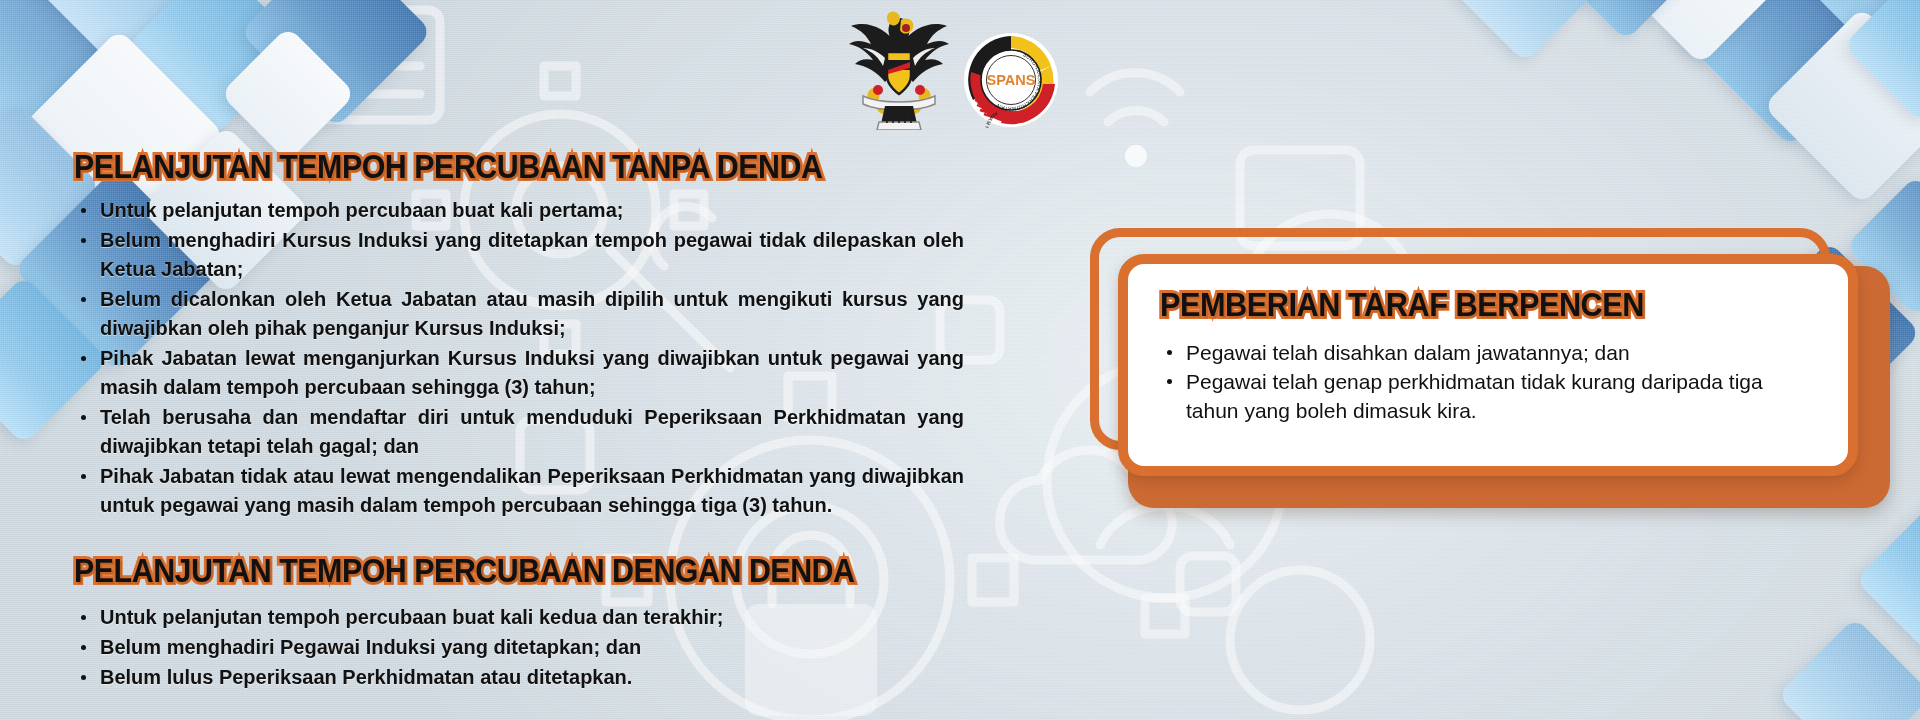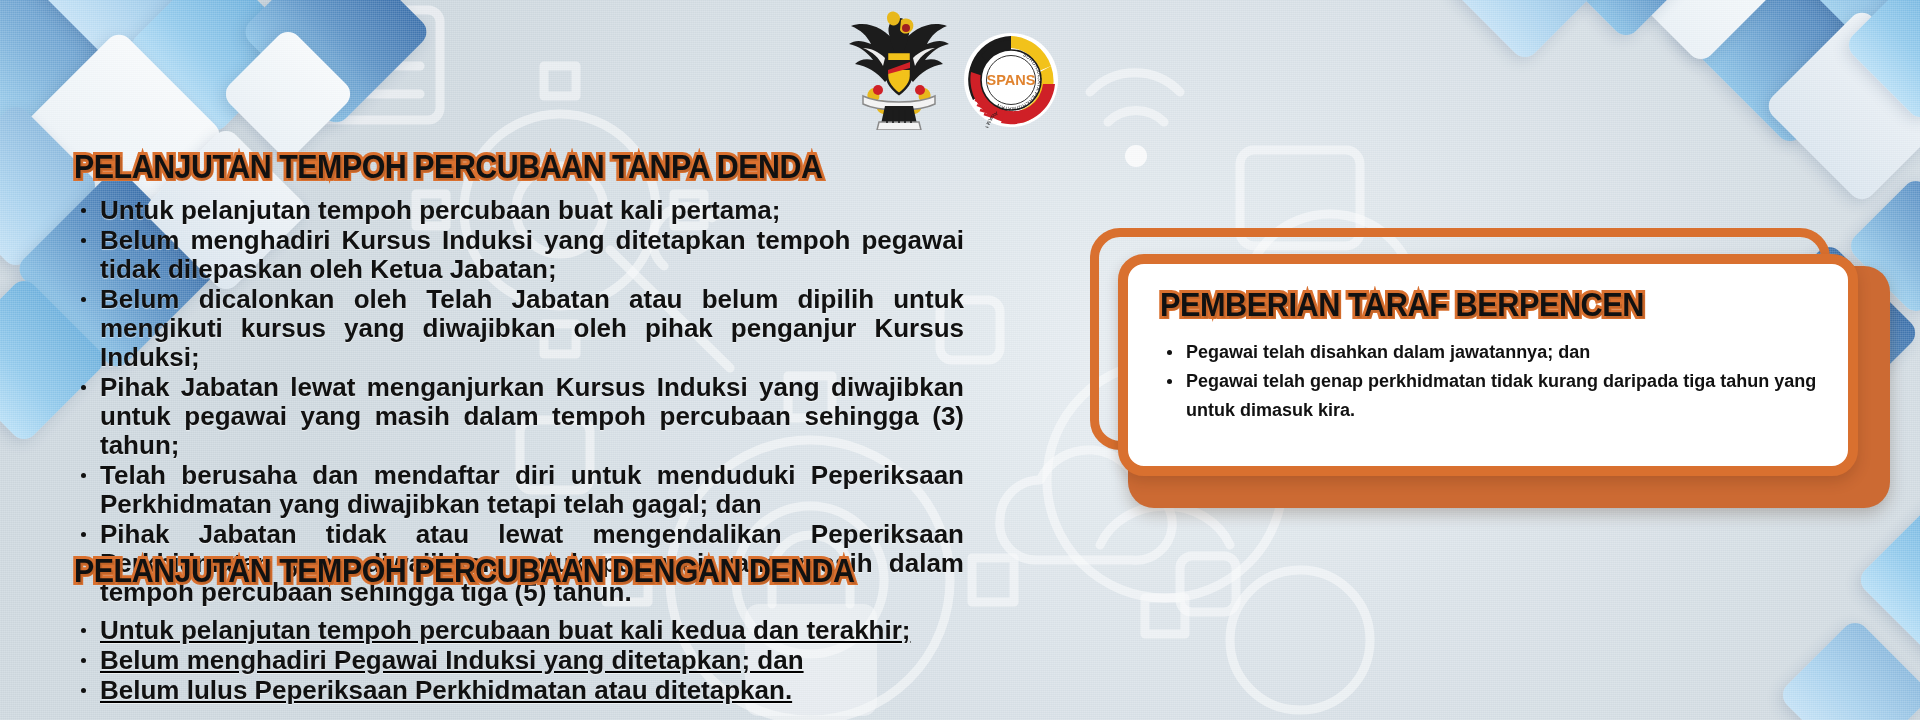--- a/index.html
+++ b/index.html
@@ -85,21 +85,21 @@
   .bullets {
     list-style: none;
     position: absolute;
     width: 890px;
   }
   .bullets li {
     position: relative;
     padding-left: 26px;
     color: #111;
     font-weight: 700;
-    font-size: 26px;
+    font-size: 20px;
     line-height: 29px;
     text-align: justify;
     font-stretch: semi-condensed;
     margin-bottom: 1px;
     text-shadow: 0 1px 1px rgba(255,255,255,.55);
   }
   .bullets li::before {
     content: "";
     position: absolute;
     left: 7px;
@@ -164,22 +164,22 @@
     text-shadow: 2px 2px 0 rgba(120,60,20,.22);
     transform: scaleX(.93);
     transform-origin: left center;
     margin-bottom: 14px;
   }
   #panel-list { list-style: none; }
   #panel-list li {
     position: relative;
     padding-left: 26px;
     color: #111;
-    font-weight: 700;
-    font-size: 18px;
+    font-weight: 400;
+    font-size: 21px;
     line-height: 29px;
     font-stretch: semi-condensed;
   }
   #panel-list li::before {
     content: "";
     position: absolute;
     left: 7px;
     top: 12px;
     width: 5px;
     height: 5px;
@@ -365,42 +365,42 @@
     </svg>
   </div>
 
   <div id="left-col">
 
     <div class="hdg" style="left:4px; top:8px; font-size:33px;">PELANJUTAN TEMPOH PERCUBAAN TANPA DENDA</div>
 
     <ul class="bullets" style="left:4px; top:56px;">
       <li>Untuk pelanjutan tempoh percubaan buat kali pertama;</li>
       <li>Belum menghadiri Kursus Induksi yang ditetapkan tempoh pegawai tidak dilepaskan oleh Ketua Jabatan;</li>
-      <li>Belum dicalonkan oleh Telah Jabatan atau belum dipilih untuk mengikuti kursus yang diwajibkan oleh pihak penganjur Kursus Induksi;</li>
+      <li>Belum dicalonkan oleh Ketua Jabatan atau masih dipilih untuk mengikuti kursus yang diwajibkan oleh pihak penganjur Kursus Induksi;</li>
       <li>Pihak Jabatan lewat menganjurkan Kursus Induksi yang diwajibkan untuk pegawai yang masih dalam tempoh percubaan sehingga (3) tahun;</li>
       <li>Telah berusaha dan mendaftar diri untuk menduduki Peperiksaan Perkhidmatan yang diwajibkan tetapi telah gagal; dan</li>
-      <li>Pihak Jabatan tidak atau lewat mengendalikan Peperiksaan Perkhidmatan yang diwajibkan untuk pegawai yang masih dalam tempoh percubaan sehingga tiga (5) tahun.</li>
+      <li>Pihak Jabatan tidak atau lewat mengendalikan Peperiksaan Perkhidmatan yang diwajibkan untuk pegawai yang masih dalam tempoh percubaan sehingga tiga (3) tahun.</li>
     </ul>
 
     <div class="hdg" style="left:4px; top:412px; font-size:33px;">PELANJUTAN TEMPOH PERCUBAAN DENGAN DENDA</div>
 
-    <ul class="bullets nojustify" style="left:4px; top:476px;text-decoration:underline;">
+    <ul class="bullets nojustify" style="left:4px; top:463px;">
       <li>Untuk pelanjutan tempoh percubaan buat kali kedua dan terakhir;</li>
       <li>Belum menghadiri Pegawai Induksi yang ditetapkan; dan</li>
       <li>Belum lulus Peperiksaan Perkhidmatan atau ditetapkan.</li>
     </ul>
   </div>
 
   <div id="right-panel-wrap">
     <div id="panel-outline"></div>
     <div id="panel-shadow-plate"></div>
     <div id="panel-card">
       <div id="panel-inner">
         <div id="panel-heading">PEMBERIAN TARAF BERPENCEN</div>
         <ul id="panel-list">
           <li>Pegawai telah disahkan dalam jawatannya; dan</li>
-          <li>Pegawai telah genap perkhidmatan tidak kurang daripada tiga tahun yang untuk dimasuk kira.</li>
+          <li>Pegawai telah genap perkhidmatan tidak kurang daripada tiga tahun yang boleh dimasuk kira.</li>
         </ul>
       </div>
     </div>
   </div>
 
 </div>
 
 </body></html>

